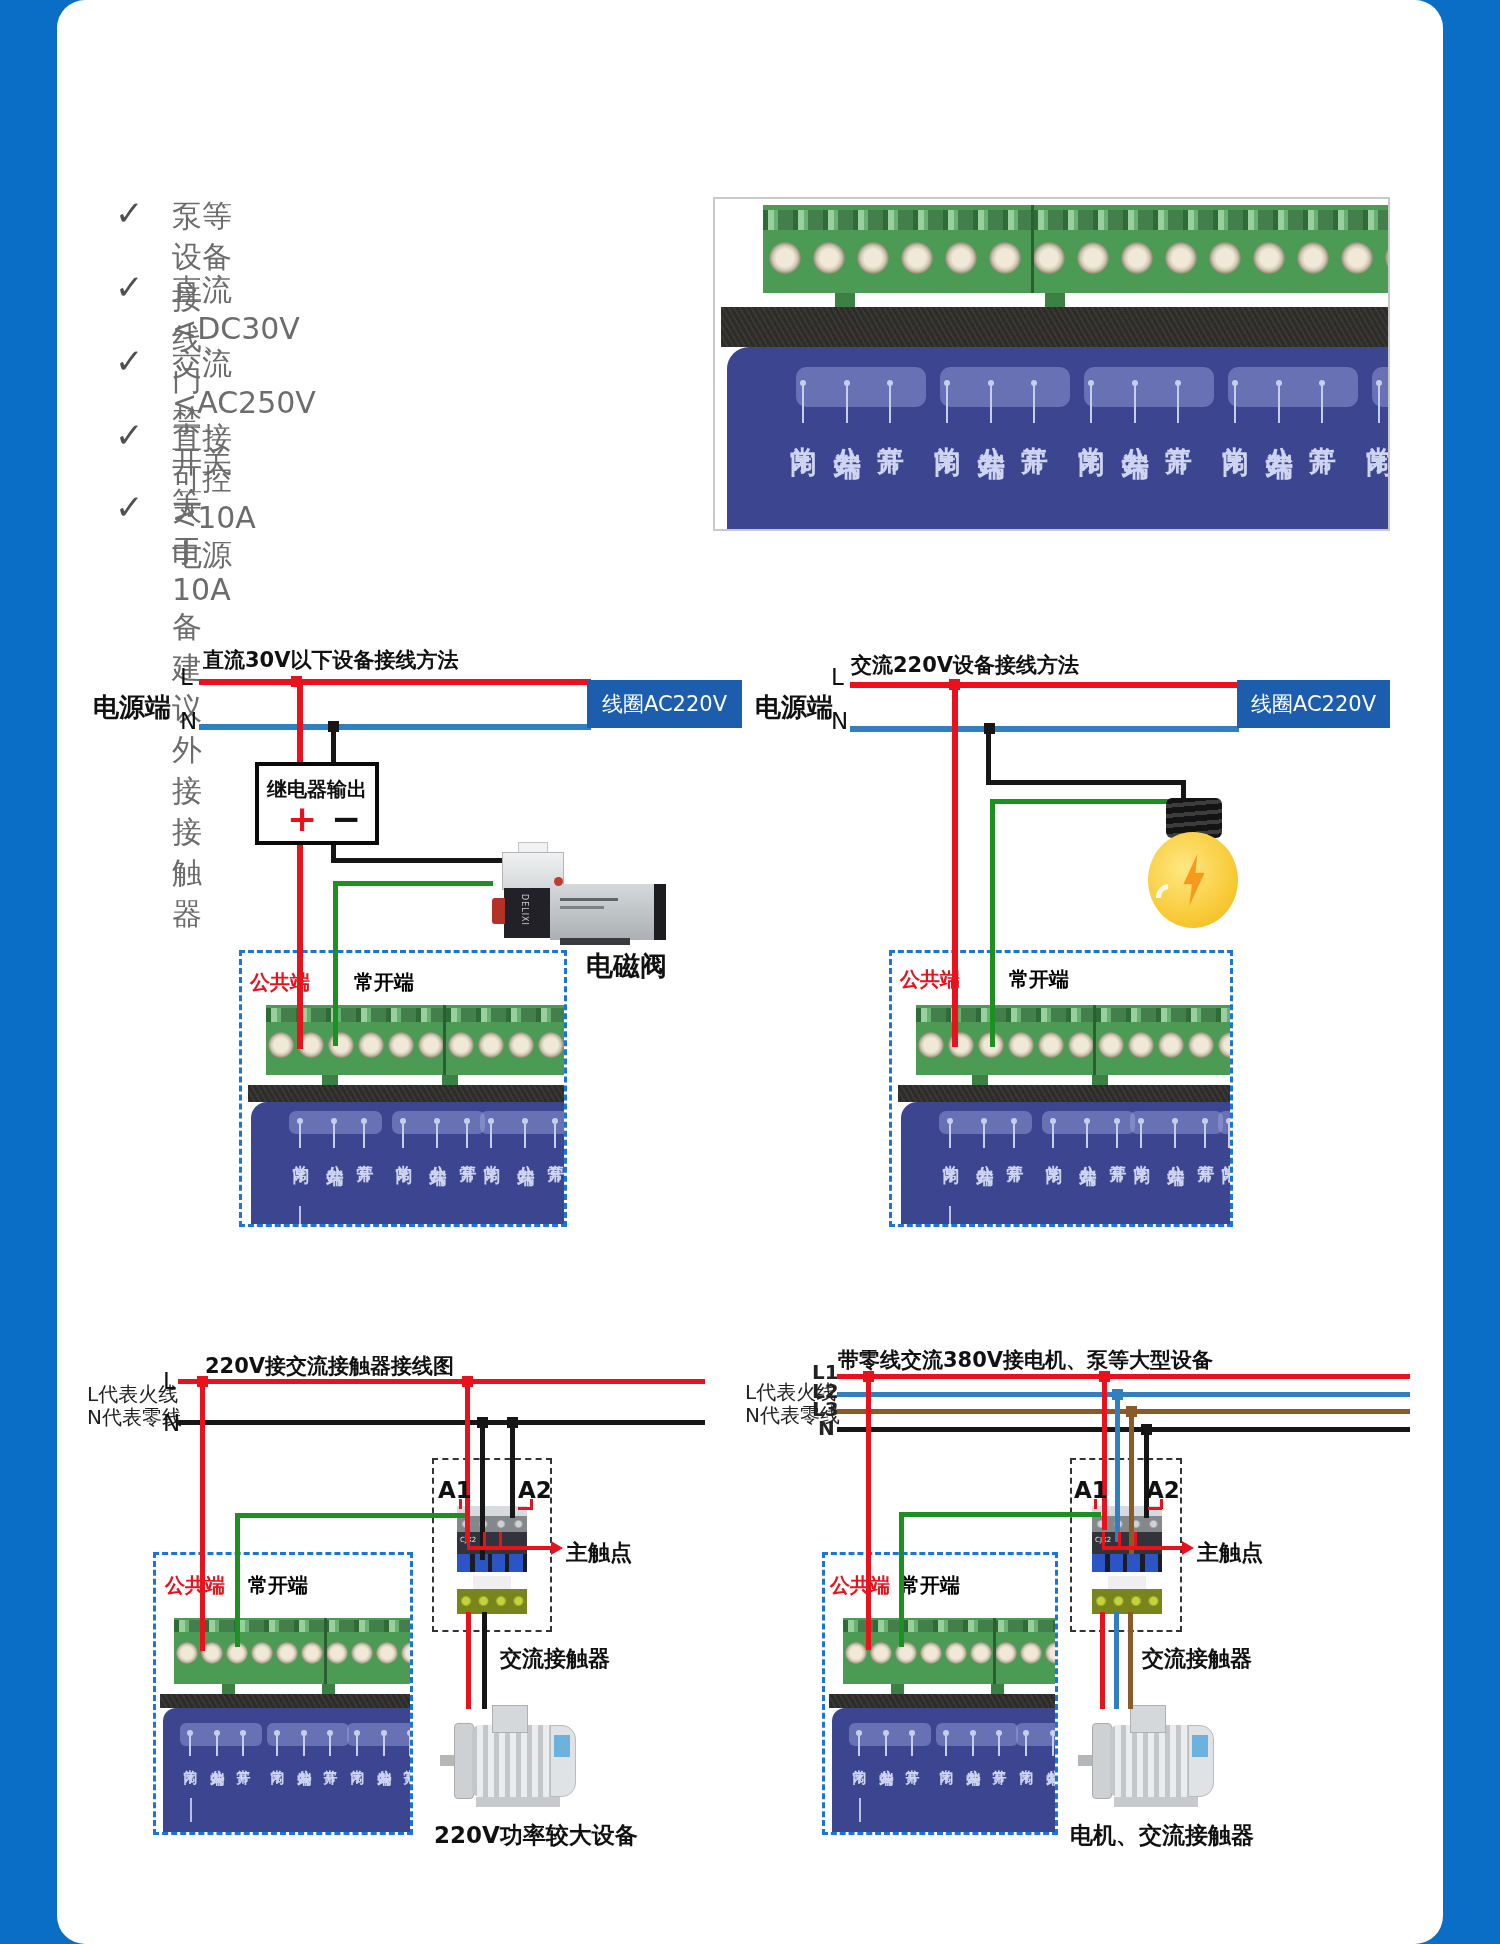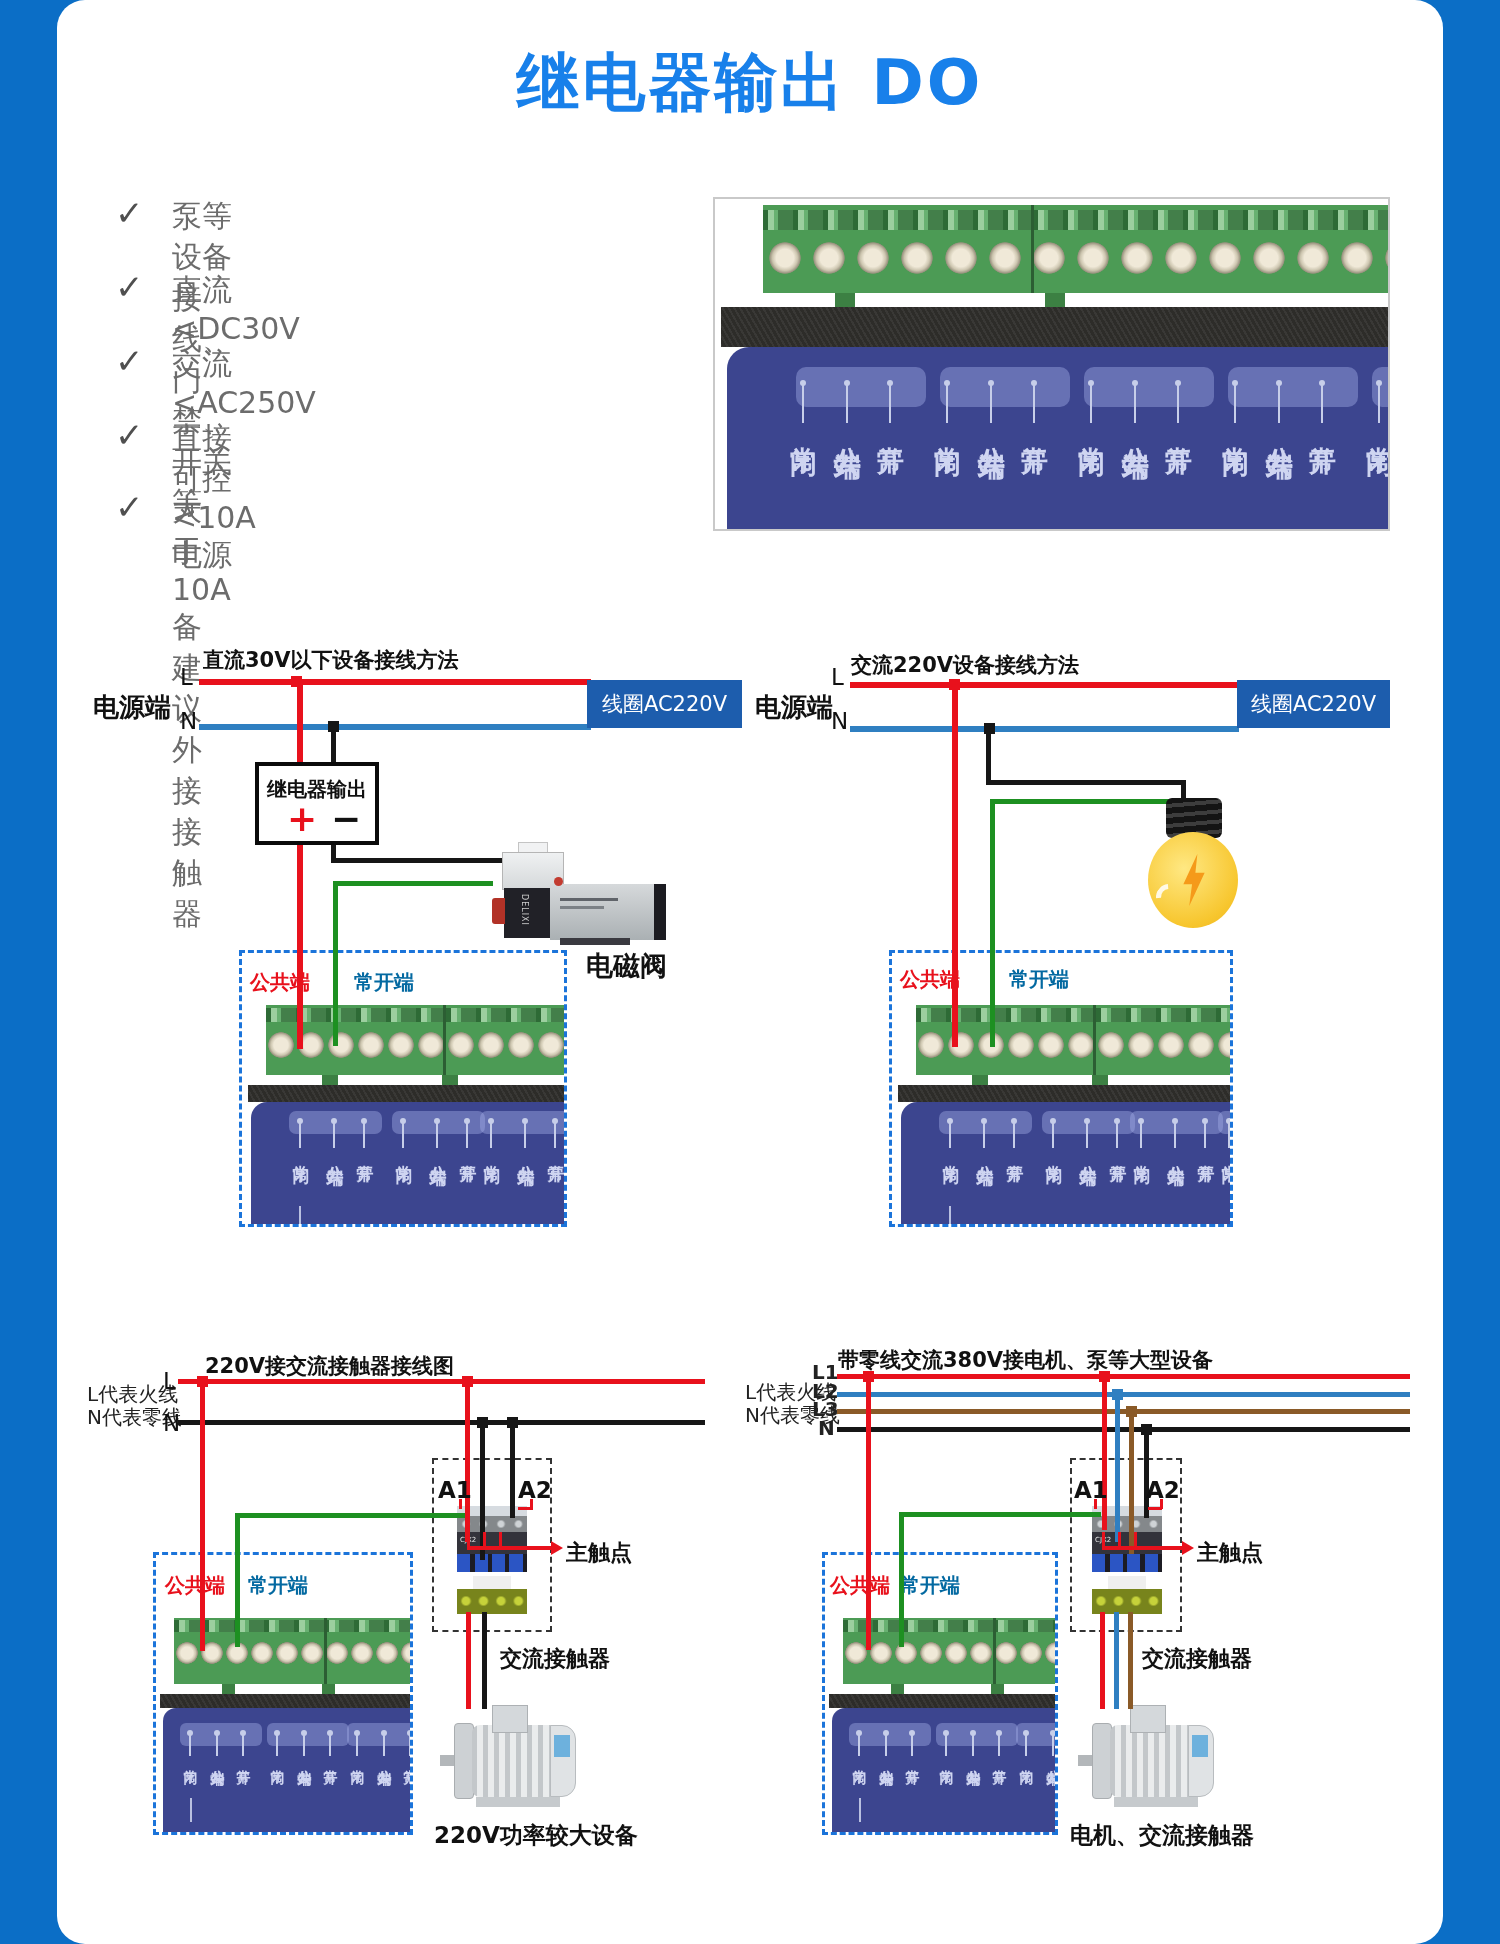--- a/index.html
+++ b/index.html
@@ -10,21 +10,21 @@
   .wire { position:absolute; z-index:6; }
   .red { background:#e8111c; } .blk { background:#161616; }
   .blu { background:#2f7fc1; } .grn { background:#1d9021; } .brn { background:#8a5a28; }
   .node { position:absolute; z-index:7; width:11px; height:11px; }
   .coilbox { position:absolute; background:#1d5dad; color:#fff; font-size:21px; display:flex; align-items:center; justify-content:center; z-index:8; }
   .dtitle { font-size:21px; font-weight:600; }
   .lnlab { font-size:23px; font-weight:500; }
   .pwr { font-size:26px; font-weight:600; }
   .legend { font-size:20px; color:#222; }
   .comlab { position:absolute; z-index:9; font-size:20px; font-weight:700; color:#e8111c; white-space:nowrap; }
-  .nolab  { position:absolute; z-index:9; font-size:20px; font-weight:700; color:#0369a1; white-space:nowrap; }
+  .nolab  { position:absolute; z-index:9; font-size:20px; font-weight:700; color:#000000; white-space:nowrap; }
   .a1a2 { font-size:23px; font-weight:600; z-index:9; }
   .mainlab { font-size:22px; font-weight:600; }
   .ctlab { font-size:22px; font-weight:600; }
   .devlab { font-size:23px; font-weight:600; }
   .rp { position:absolute; background:#e8111c; z-index:9; }
   .arrowr { position:absolute; width:0; height:0; border-left:12px solid #e8111c; border-top:7px solid transparent; border-bottom:7px solid transparent; z-index:9; }
 
   
   #title { position:absolute; left:0; top:40px; width:100%; text-align:center; font-size:63px; font-weight:bold; color:#1880ea; letter-spacing:3px; }
   .feat-row { position:absolute; left:115px; height:40px; }
@@ -136,21 +136,20 @@
   .motor .stick { position:absolute; left:114px; top:32px; width:16px; height:22px; background:#6db1dd; }
   .motor .tbox { position:absolute; left:52px; top:2px; width:36px; height:28px; background:#d4d8db; border:1px solid #adb1b4; }
   .motor .feet { position:absolute; left:36px; top:94px; width:84px; height:10px; background:#c6cacd; }
 </style>
 </head>
 <body>
 
 <div id="page">
 <div id="panel"></div>
 
-<div id="title">继电器输出  DO</div>
 
 <div class="feat-row" style="top:193px">
   <span class="feat-check">✓</span>
   <span class="feat-text">泵等设备接线、门禁、开关等</span>
 </div>
 <div class="feat-row" style="top:267px">
   <span class="feat-check">✓</span>
   <span class="feat-text">直流&lt;DC30V</span>
 </div>
 <div class="feat-row" style="top:341px">

